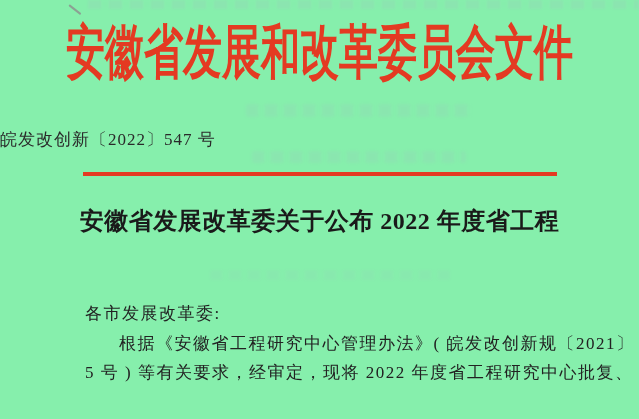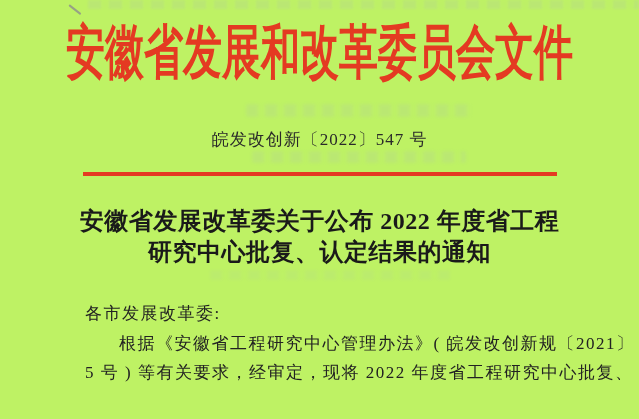--- a/index.html
+++ b/index.html
@@ -9,21 +9,21 @@
   }
   * { margin: 0; padding: 0; box-sizing: border-box; }
   html, body { background: #ffffff; }
   body {
     font-family: "Liberation Serif", "DejaVu Serif", serif;
   }
   .page {
     position: relative;
     width: 639px;
     height: 419px;
-    background: #bef264;
+    background: #86efac;
     overflow: hidden;
     padding-left: 38px;
   }
   
   .bleed-strip {
     position: absolute;
     top: 0; left: 88px;
     width: 551px; height: 9px;
     background: repeating-linear-gradient(
       90deg,
@@ -67,21 +67,21 @@
     color: var(--accent-red);
     line-height: 1;
     transform: scaleY(1.5);
     transform-origin: center top;
     white-space: nowrap;
   }
   .doc-number {
     position: absolute;
     top: 128px; left: 0;
     width: 100%;
-    text-align: center;
+    text-align: left;
     font-size: 17px;
     letter-spacing: 1px;
     color: #2a2a2a;
     white-space: nowrap;
   }
   .red-rule {
     position: absolute;
     top: 172px; left: 83px;
     width: 474px; height: 4px;
     background: var(--accent-red);
@@ -124,21 +124,20 @@
   <div class="ghost ghost-below-title"></div>
 
   <div class="letterhead">安徽省发展和改革委员会文件</div>
 
   <div class="doc-number">皖发改创新〔2022〕547 号</div>
 
   <div class="red-rule"></div>
 
   <div class="notice-title">
     <div>安徽省发展改革委关于公布 2022 年度省工程</div>
-    <div>研究中心批复、认定结果的通知</div>
   </div>
 
   <div class="body-line salutation">各市发展改革委:</div>
 
   <div class="body-line para-line-1">根据《安徽省工程研究中心管理办法》( 皖发改创新规〔2021〕</div>
 
   <div class="body-line para-line-2">5 号 ) 等有关要求，经审定，现将 2022 年度省工程研究中心批复、</div>
 
 
 </div>

